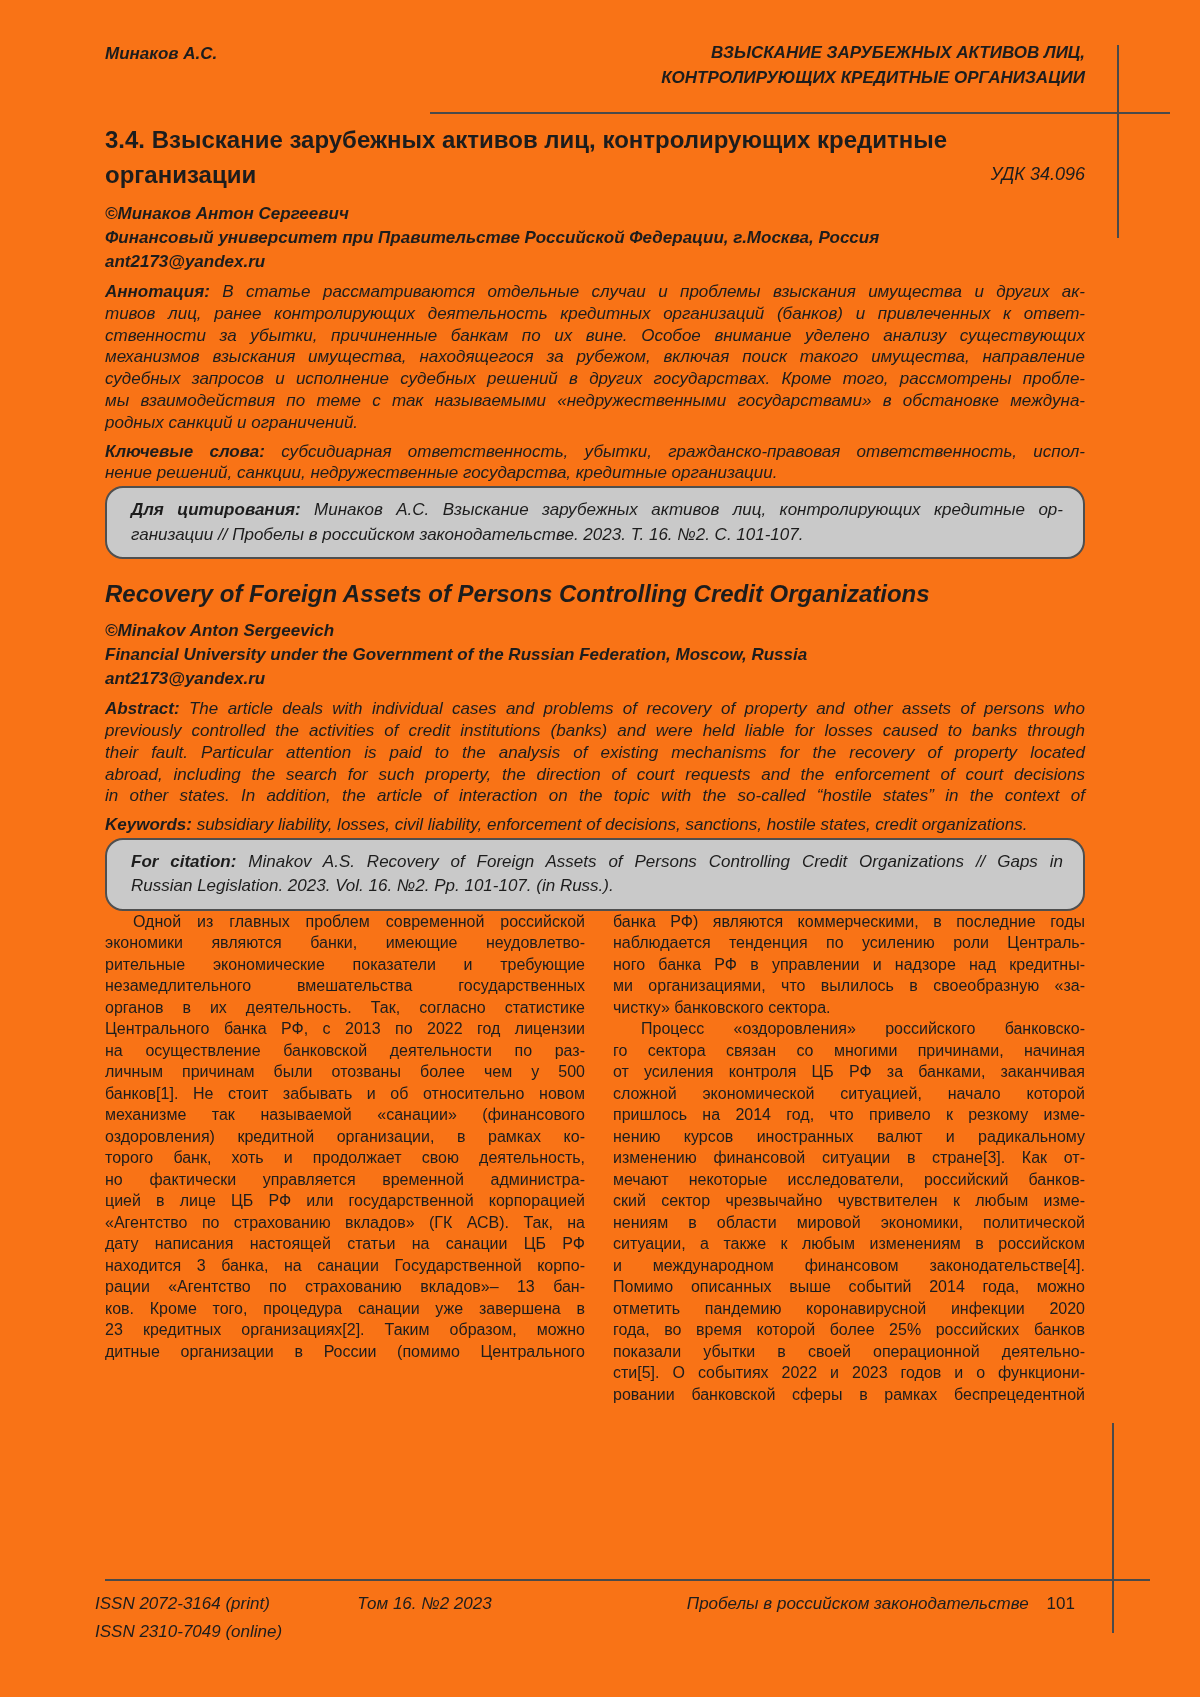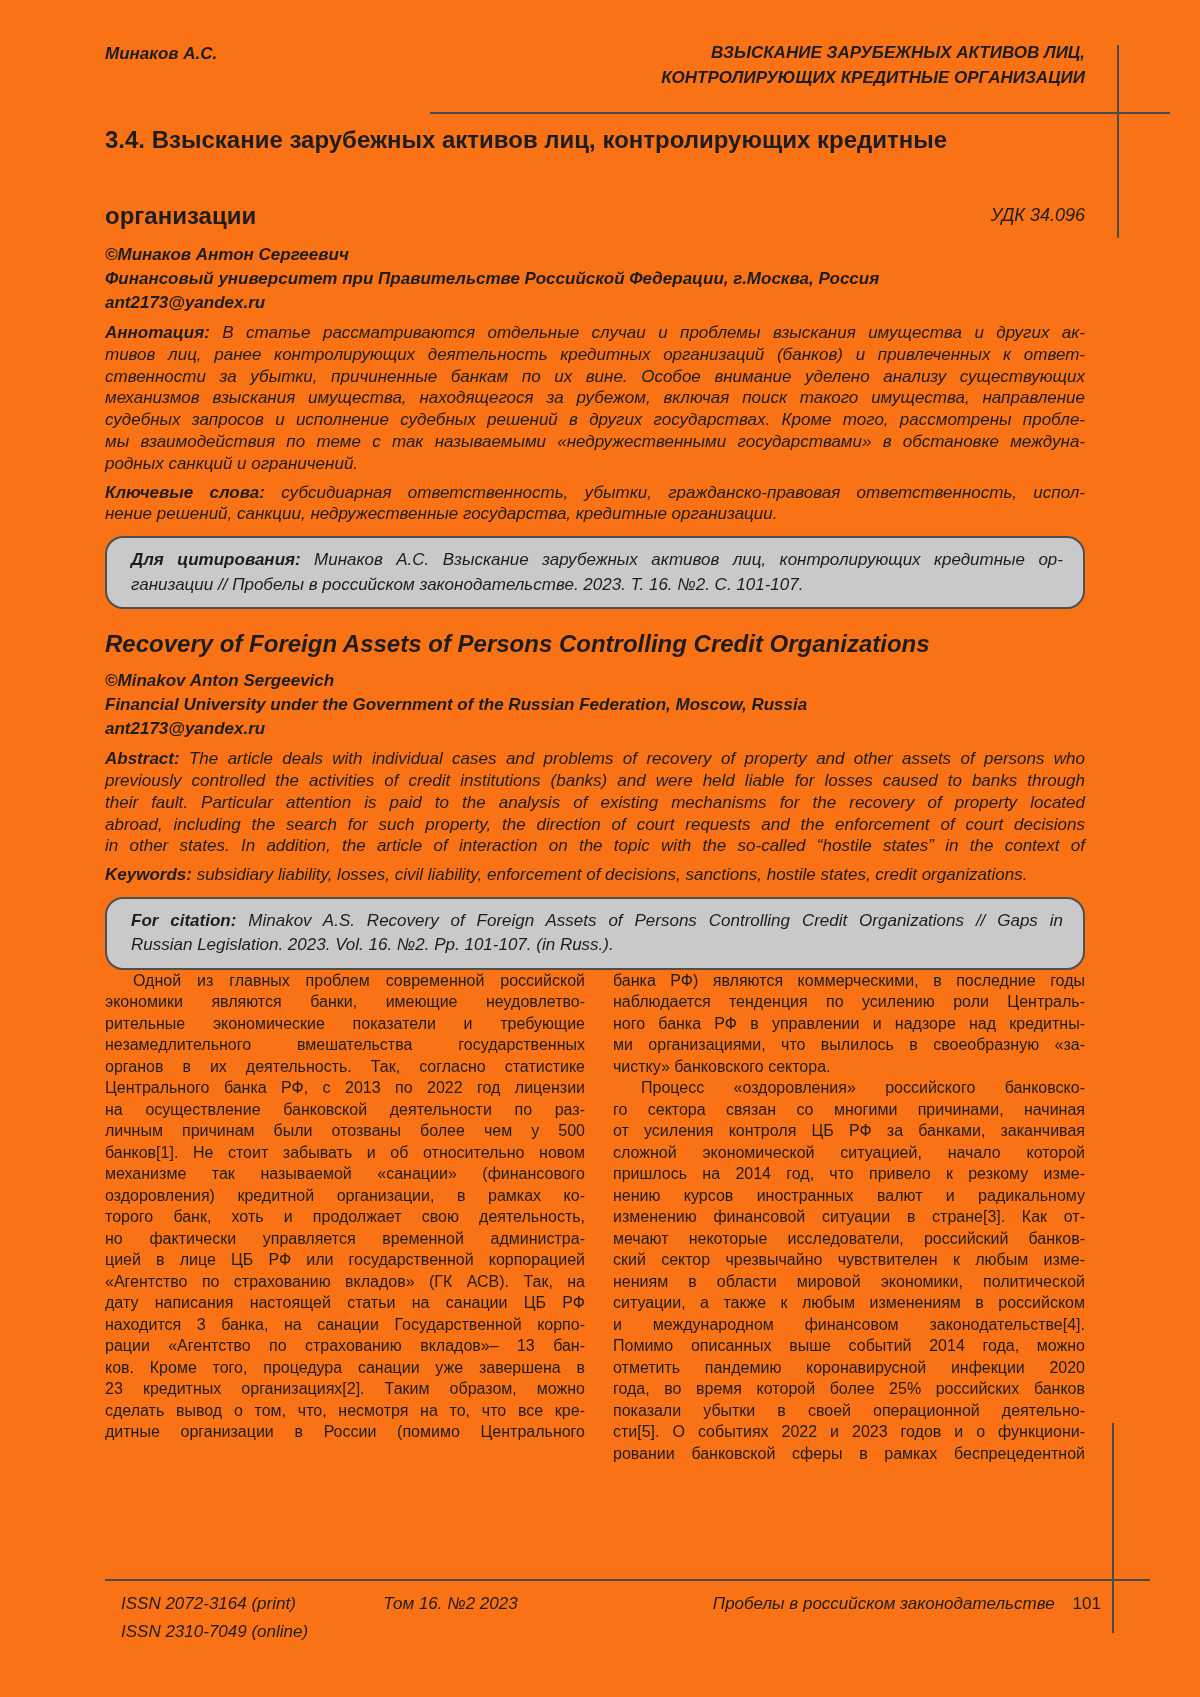--- a/index.html
+++ b/index.html
@@ -18,54 +18,54 @@
   .rh-author{font-weight:bold; font-style:italic; font-size:17px; padding-top:4px;}
   .rh-title{text-align:right; font-weight:bold; font-style:italic; font-size:17px; line-height:25px;}
 
   .head-rule{position:absolute; left:430px; top:112px; width:740px; height:2px; background:var(--rule);}
   .trim{position:absolute; width:2px; background:var(--rule);}
   .trim-top{left:1117px; top:45px; height:193px;}
   .trim-bottom{left:1112px; top:1423px; height:210px;}
 
   
   .title-ru{margin-top:32px; font-weight:bold; font-size:24px; line-height:35px;}
-  .title-l2{display:flex; justify-content:space-between; align-items:flex-end;margin-top:41px;}
+  .title-l2{display:flex; justify-content:space-between; align-items:flex-end;}
   .udk{font-weight:normal; font-style:italic; font-size:18px;}
 
   .authors{margin-top:10px; font-weight:bold; font-style:italic; font-size:17px; line-height:24px;}
 
   
   .meta{margin-top:7px; font-style:italic; font-size:17px; line-height:21.8px;}
   .meta b{font-weight:bold;}
   .tl{text-align:justify; text-align-last:justify;}
   .tl.end{text-align-last:left;}
   .tl.ind{text-indent:28px;}
 
   .cite-box{
-    margin-top:11px; background:var(--box-bg);
+    margin-top:2px; background:var(--box-bg);
     border:2px solid var(--box-border); border-radius:18px;
     padding:10px 20px 10px 24px;
     font-style:italic; font-size:17px; line-height:24.5px;
   }
   .cite-box b{font-weight:bold;}
 
   .title-en{margin-top:20px; font-weight:bold; font-style:italic; font-size:24px; line-height:30px;}
 
   .intro-heading{margin-top:14px; font-size:19px; letter-spacing:.5px; font-weight:normal;}
 
   
   .columns{display:flex; gap:28px;}
   .col{font-size:16px; line-height:21.5px;}
   .col-left{width:480px;}
   .col-right{width:472px;}
 
   
   .foot-rule{position:absolute; left:105px; top:1579px; width:1045px; height:2px; background:var(--rule);}
   .footer{
-    position:absolute; left:121px; top:1590px; width:980px;
+    position:absolute; left:95px; top:1590px; width:980px;
     display:flex; justify-content:space-between; align-items:flex-start;
     font-style:italic; font-size:17px; line-height:28px;gap:48px;
   }
   .footer .issn{white-space:nowrap;}
   .footer .vol{white-space:nowrap; padding-right:120px;}
   .footer .jr{white-space:nowrap; display:flex; align-items:baseline;}
   .page-num{font-style:normal; margin-left:18px;}
 </style>
 </head>
 <body>
@@ -162,21 +162,20 @@
           <div class="tl">оздоровления) кредитной организации, в рамках ко-</div>
           <div class="tl">торого банк, хоть и продолжает свою деятельность,</div>
           <div class="tl">но фактически управляется временной администра-</div>
           <div class="tl">цией в лице ЦБ РФ или государственной корпорацией</div>
           <div class="tl">«Агентство по страхованию вкладов» (ГК АСВ). Так, на</div>
           <div class="tl">дату написания настоящей статьи на санации ЦБ РФ</div>
           <div class="tl">находится 3 банка, на санации Государственной корпо-</div>
           <div class="tl">рации «Агентство по страхованию вкладов»– 13 бан-</div>
           <div class="tl">ков. Кроме того, процедура санации уже завершена в</div>
           <div class="tl">23 кредитных организациях[2]. Таким образом, можно</div>
-          <div class="tl">сделать вывод о том, что, несмотря на то, что все кре-</div>
           <div class="tl">дитные организации в России (помимо Центрального</div>
         </div>
       <div class="col col-right">
           <div class="tl">банка РФ) являются коммерческими, в последние годы</div>
           <div class="tl">наблюдается тенденция по усилению роли Централь-</div>
           <div class="tl">ного банка РФ в управлении и надзоре над кредитны-</div>
           <div class="tl">ми организациями, что вылилось в своеобразную «за-</div>
           <div class="tl end">чистку» банковского сектора.</div>
           <div class="tl ind">Процесс «оздоровления» российского банковско-</div>
           <div class="tl">го сектора связан со многими причинами, начиная</div>

